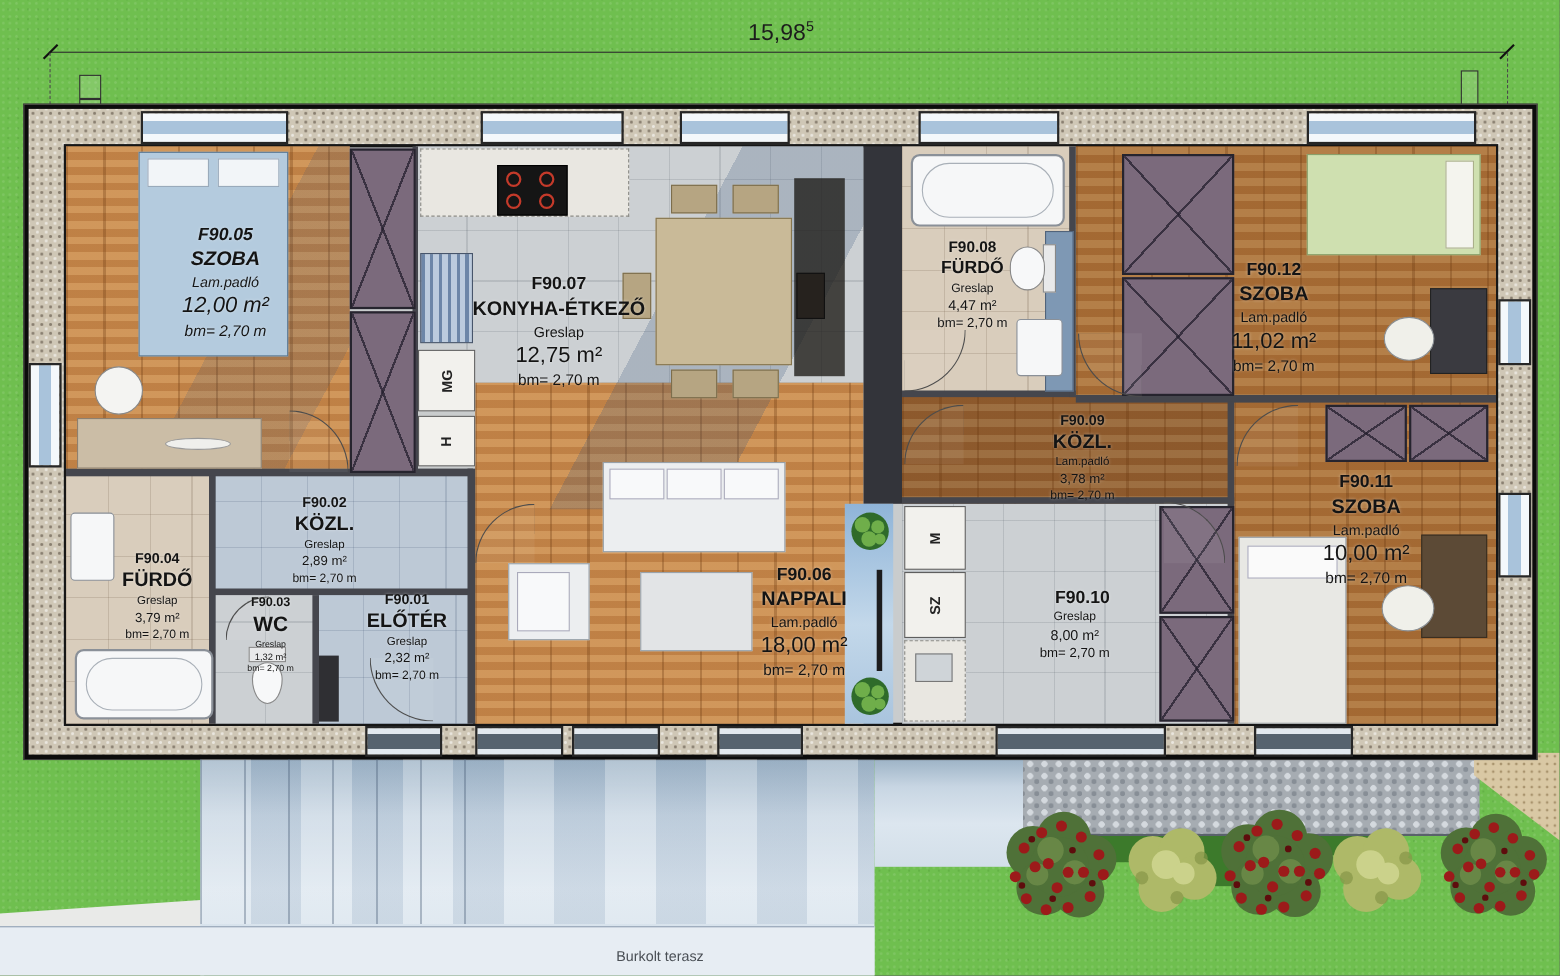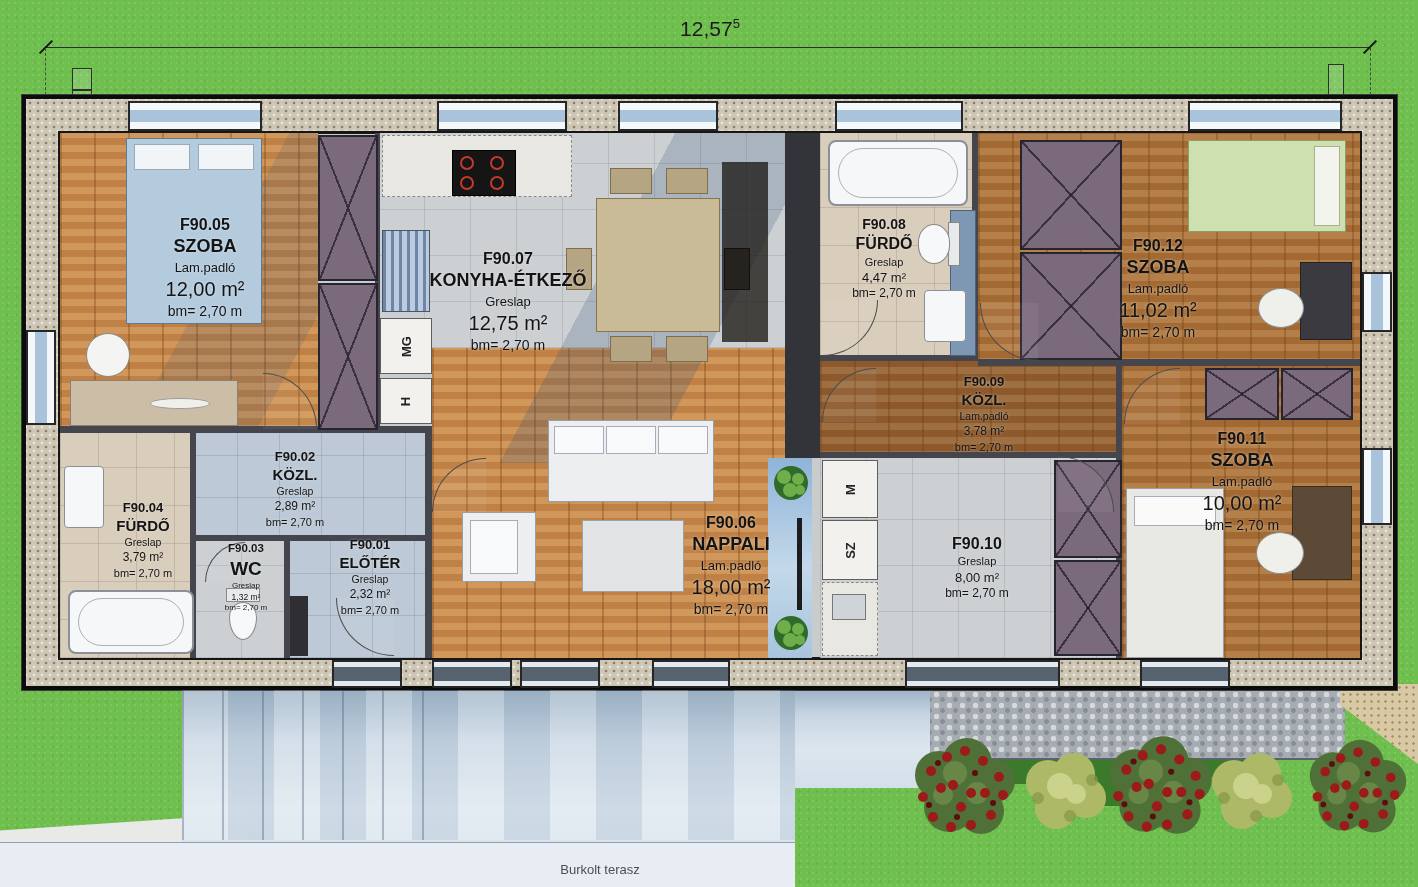--- a/index.html
+++ b/index.html
@@ -51,21 +51,21 @@
   .appl{z-index:7;background:#f2f1ed;border:1.6px solid #5e5e5e;display:flex;align-items:center;justify-content:center;}
   .appl span{transform:rotate(-90deg);font-weight:bold;font-size:13px;color:#222;}
   .dishwasher{z-index:7;border:1.6px solid #47556b;
     background:repeating-linear-gradient(90deg,#6d86a8 0 3px,#bccbde 3px 8px);}
   
   .room-label{z-index:9;transform:translateX(-50%);text-align:center;color:#141414;
     white-space:nowrap;text-shadow:0 0 3px rgba(255,255,255,.45);line-height:1.32;}
   .rl-id,.rl-name{font-weight:bold;}
   .lg .rl-id{font-size:16px}.lg .rl-name{font-size:18px}.lg .rl-floor{font-size:13px}.lg .rl-area{font-size:20px}.lg .rl-height{font-size:14px}
   .md .rl-id{font-size:14px}.md .rl-name{font-size:16px}.md .rl-floor{font-size:11px}.md .rl-area{font-size:13px}.md .rl-height{font-size:12px}
-  .sm .rl-id{font-size:13px}.sm .rl-name{font-size:15px}.sm .rl-floor{font-size:10.5px}.sm .rl-area{font-size:12px}.sm .rl-height{font-size:11px}
+  .sm .rl-id{font-size:13px}.sm .rl-name{font-size:18px}.sm .rl-floor{font-size:10.5px}.sm .rl-area{font-size:12px}.sm .rl-height{font-size:11px}
   .xs .rl-id{font-size:11.5px}.xs .rl-name{font-size:19px}.xs .rl-floor{font-size:8px}.xs .rl-area{font-size:8.5px}.xs .rl-height{font-size:8px}
   
   .dim-line{border-top:1.2px solid #2e2e2e;z-index:1;}
   .dim-tick{width:18px;border-top:2px solid #111;transform:rotate(-45deg);z-index:1;}
   .dim-ext{border-left:1.2px dashed #4a4a4a;z-index:1;}
   .dim-label{z-index:1;font-size:21px;color:#1c1c1c;text-align:center;}
   .chimney{border:1.6px solid #2f2f2f;background:rgba(255,255,255,.14);z-index:2;}
   
   .terrace{z-index:2;background:linear-gradient(180deg,#9db3c6 0,#c8d6e3 26%,#dce6ef 60%,#d3dfe9);}
   .terrace-bands{z-index:3;background:repeating-linear-gradient(90deg,rgba(255,255,255,.28) 0 46px,rgba(130,152,178,.20) 46px 92px);}
@@ -84,21 +84,21 @@
   .white-wedge{z-index:2;background:#e9eae8;}
   .bush{z-index:4;}
   sup{font-size:.62em;}
 </style>
 </head>
 <body>
 
 <div class="stage">
 
   <div class="abs dim-label" style="left:630px;top:16px;width:160px;">
-    <span>12,57</span><sup>5</sup>
+    <span>15,98</span><sup>5</sup>
   </div>
   <div class="abs dim-line" style="left:45px;top:47px;width:1325px;height:0;"></div>
   <div class="abs dim-tick" style="left:37px;top:46px;"></div>
   <div class="abs dim-tick" style="left:1361px;top:46px;"></div>
   <div class="abs dim-ext" style="left:45px;top:48px;height:47px;"></div>
   <div class="abs dim-ext" style="left:1370px;top:48px;height:47px;"></div>
 
   <div class="abs chimney" style="left:72px;top:68px;width:20px;height:22px;"></div>
   <div class="abs chimney" style="left:72px;top:90px;width:20px;height:26px;"></div>
   <div class="abs chimney" style="left:1328px;top:64px;width:16px;height:32px;"></div>
@@ -453,21 +453,21 @@
     <div class="rl-area">1,32 m²</div>
     <div class="rl-height">bm= 2,70 m</div>
   </div>
   <div class="abs room-label sm" style="left:143px;top:499px;">
     <div class="rl-id">F90.04</div>
     <div class="rl-name">FÜRDŐ</div>
     <div class="rl-floor">Greslap</div>
     <div class="rl-area">3,79 m²</div>
     <div class="rl-height">bm= 2,70 m</div>
   </div>
-  <div class="abs room-label lg" style="left:205px;top:214px;">
+  <div class="abs room-label lg" style="left:205px;top:203px;font-style:italic;">
     <div class="rl-id">F90.05</div>
     <div class="rl-name">SZOBA</div>
     <div class="rl-floor">Lam.padló</div>
     <div class="rl-area">12,00 m²</div>
     <div class="rl-height">bm= 2,70 m</div>
   </div>
   <div class="abs room-label lg" style="left:731px;top:512px;">
     <div class="rl-id">F90.06</div>
     <div class="rl-name">NAPPALI</div>
     <div class="rl-floor">Lam.padló</div>
@@ -489,21 +489,21 @@
     <div class="rl-height">bm= 2,70 m</div>
   </div>
   <div class="abs room-label sm" style="left:984px;top:373px;">
     <div class="rl-id">F90.09</div>
     <div class="rl-name">KÖZL.</div>
     <div class="rl-floor">Lam.padló</div>
     <div class="rl-area">3,78 m²</div>
     <div class="rl-height">bm= 2,70 m</div>
   </div>
   <div class="abs room-label md" style="left:977px;top:533px;">
-    <div class="rl-id" style="font-size:16px;">F90.10</div>
+    <div class="rl-id" style="font-size:16px;text-align:right;">F90.10</div>
     <div class="rl-floor">Greslap</div>
     <div class="rl-area">8,00 m²</div>
     <div class="rl-height">bm= 2,70 m</div>
   </div>
   <div class="abs room-label lg" style="left:1242px;top:428px;">
     <div class="rl-id">F90.11</div>
     <div class="rl-name">SZOBA</div>
     <div class="rl-floor">Lam.padló</div>
     <div class="rl-area">10,00 m²</div>
     <div class="rl-height">bm= 2,70 m</div>

